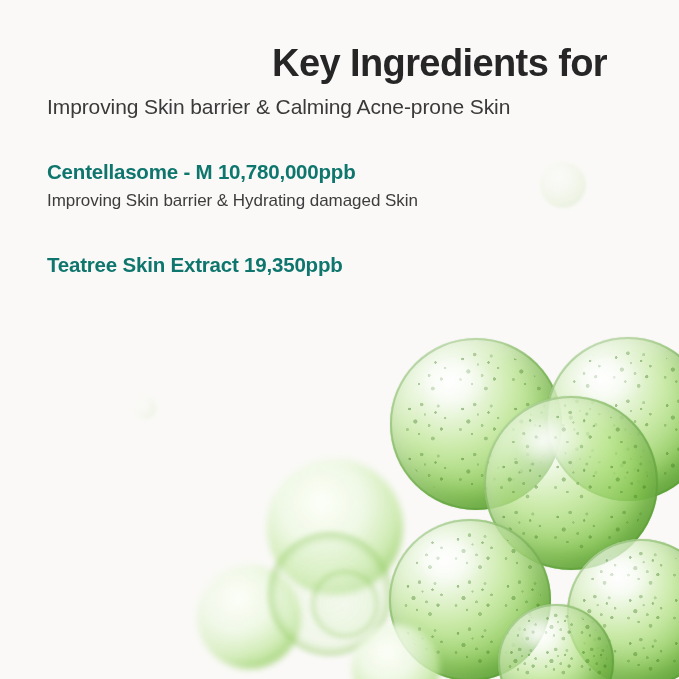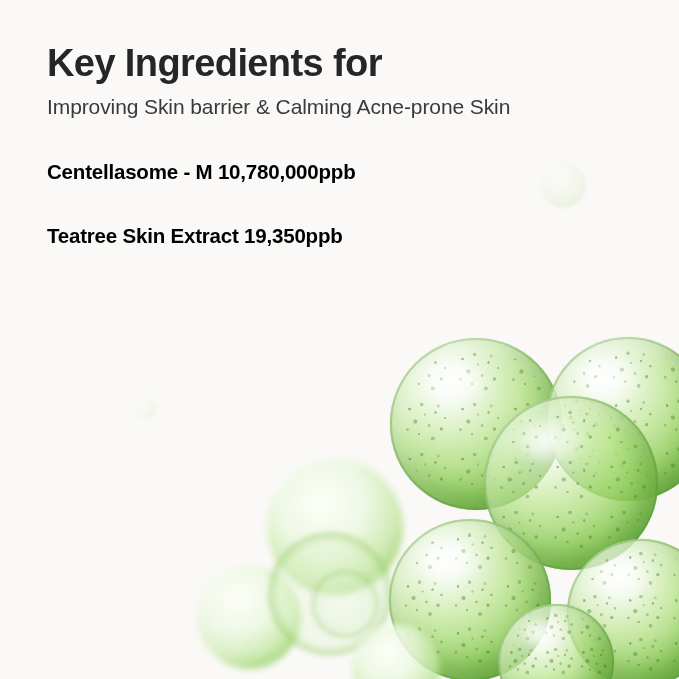--- a/index.html
+++ b/index.html
@@ -32,20 +32,21 @@
   }
 
   .headline {
     font-size: 38px;
     font-weight: 700;
     color: #262626;
     letter-spacing: -0.6px;
     line-height: 1.12;
     margin: 0;
     white-space: nowrap;
+    text-align: right;
   }
 
   .subheadline {
     font-size: 21px;
     font-weight: 300;
     color: #3a3a3a;
     letter-spacing: -0.1px;
     line-height: 1.3;
     margin: 8px 0 12px 0;
     white-space: nowrap;
@@ -55,21 +56,21 @@
     margin: 0;
     padding: 0;
     list-style: none;
   }
   .ingredient-block {
     margin-top: 39px;
   }
   .ingredient-name {
     font-size: 20.5px;
     font-weight: 700;
-    color: #000000;
+    color: #0f766e;
     letter-spacing: -0.2px;
     line-height: 1.25;
     white-space: nowrap;
   }
   .ingredient-desc {
     font-size: 17px;
     font-weight: 300;
     color: #3d3d3d;
     letter-spacing: -0.05px;
     line-height: 1.3;
@@ -243,20 +244,21 @@
 
   <div class="fade-mask"></div>
 
   <div class="text-layer">
     <h1 class="headline">Key Ingredients for</h1>
     <p class="subheadline">Improving Skin barrier &amp; Calming Acne-prone Skin</p>
 
     <ul class="ingredient-list">
       <li class="ingredient-block">
         <div class="ingredient-name">Centellasome - M 10,780,000ppb</div>
+        <div class="ingredient-desc">Improving Skin barrier &amp; Hydrating damaged Skin</div>
       </li>
       <li class="ingredient-block">
         <div class="ingredient-name">Teatree Skin Extract 19,350ppb</div>
       </li>
     </ul>
   </div>
 
 </div>
 
 </body></html>

